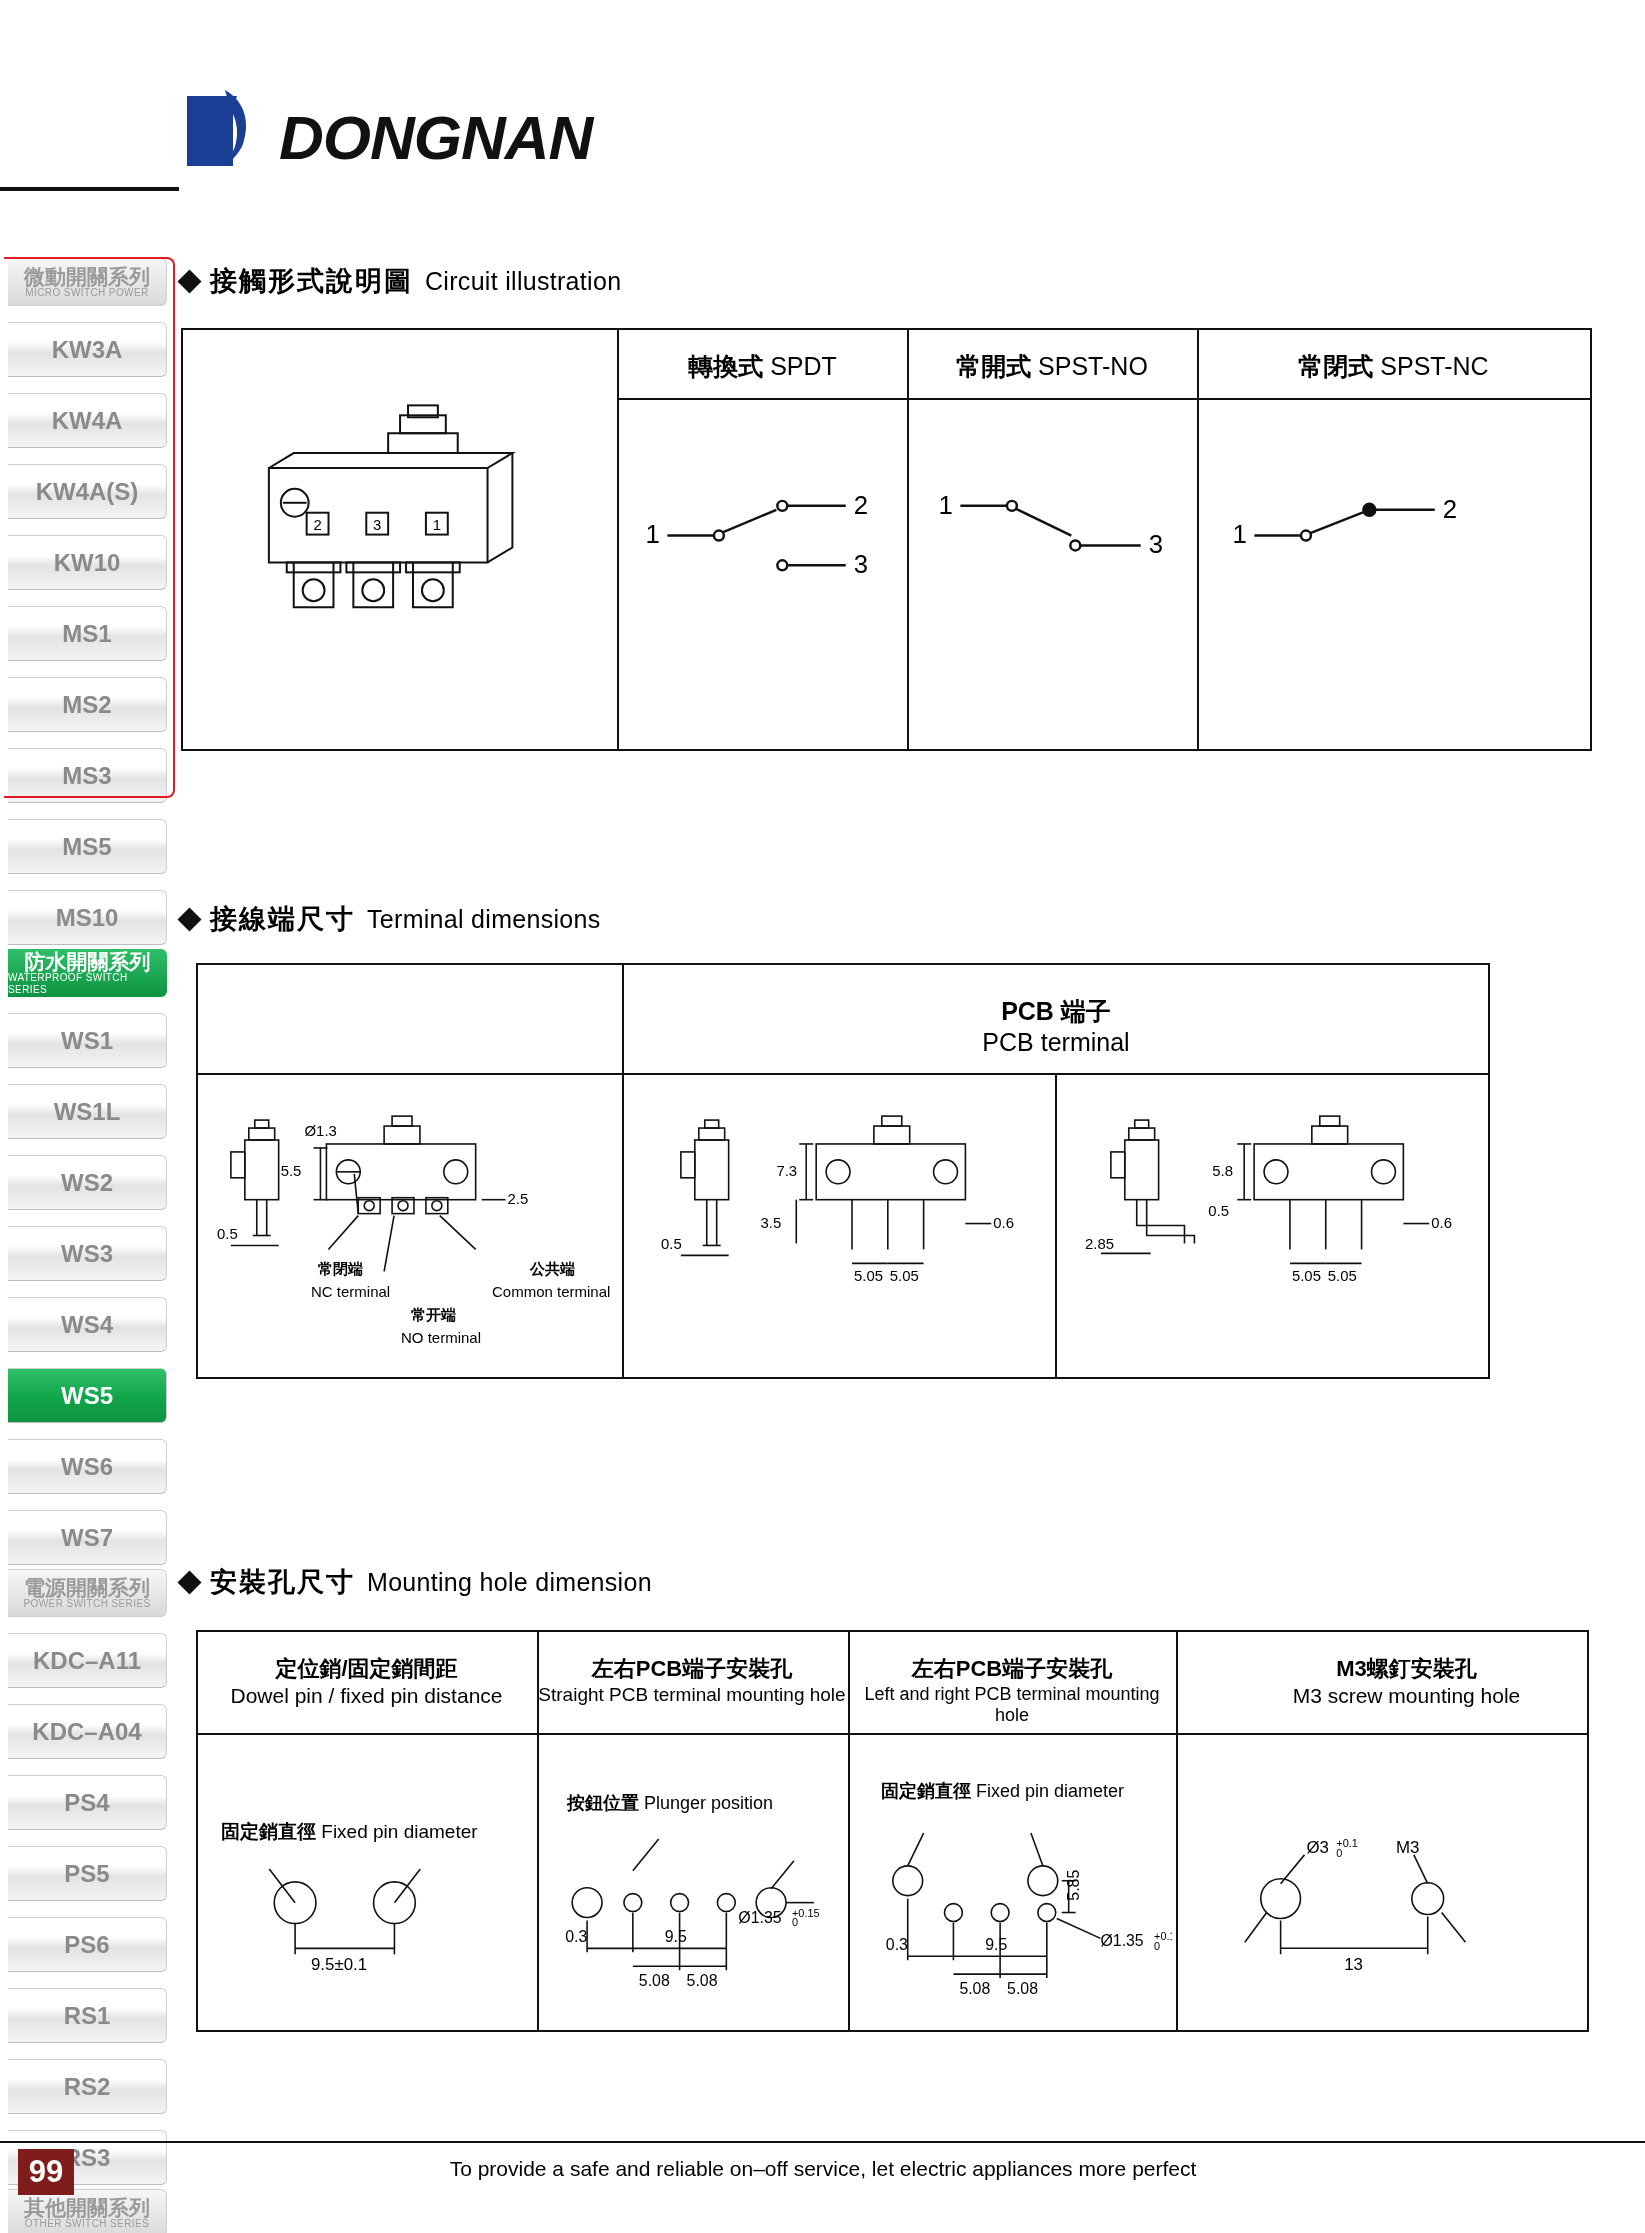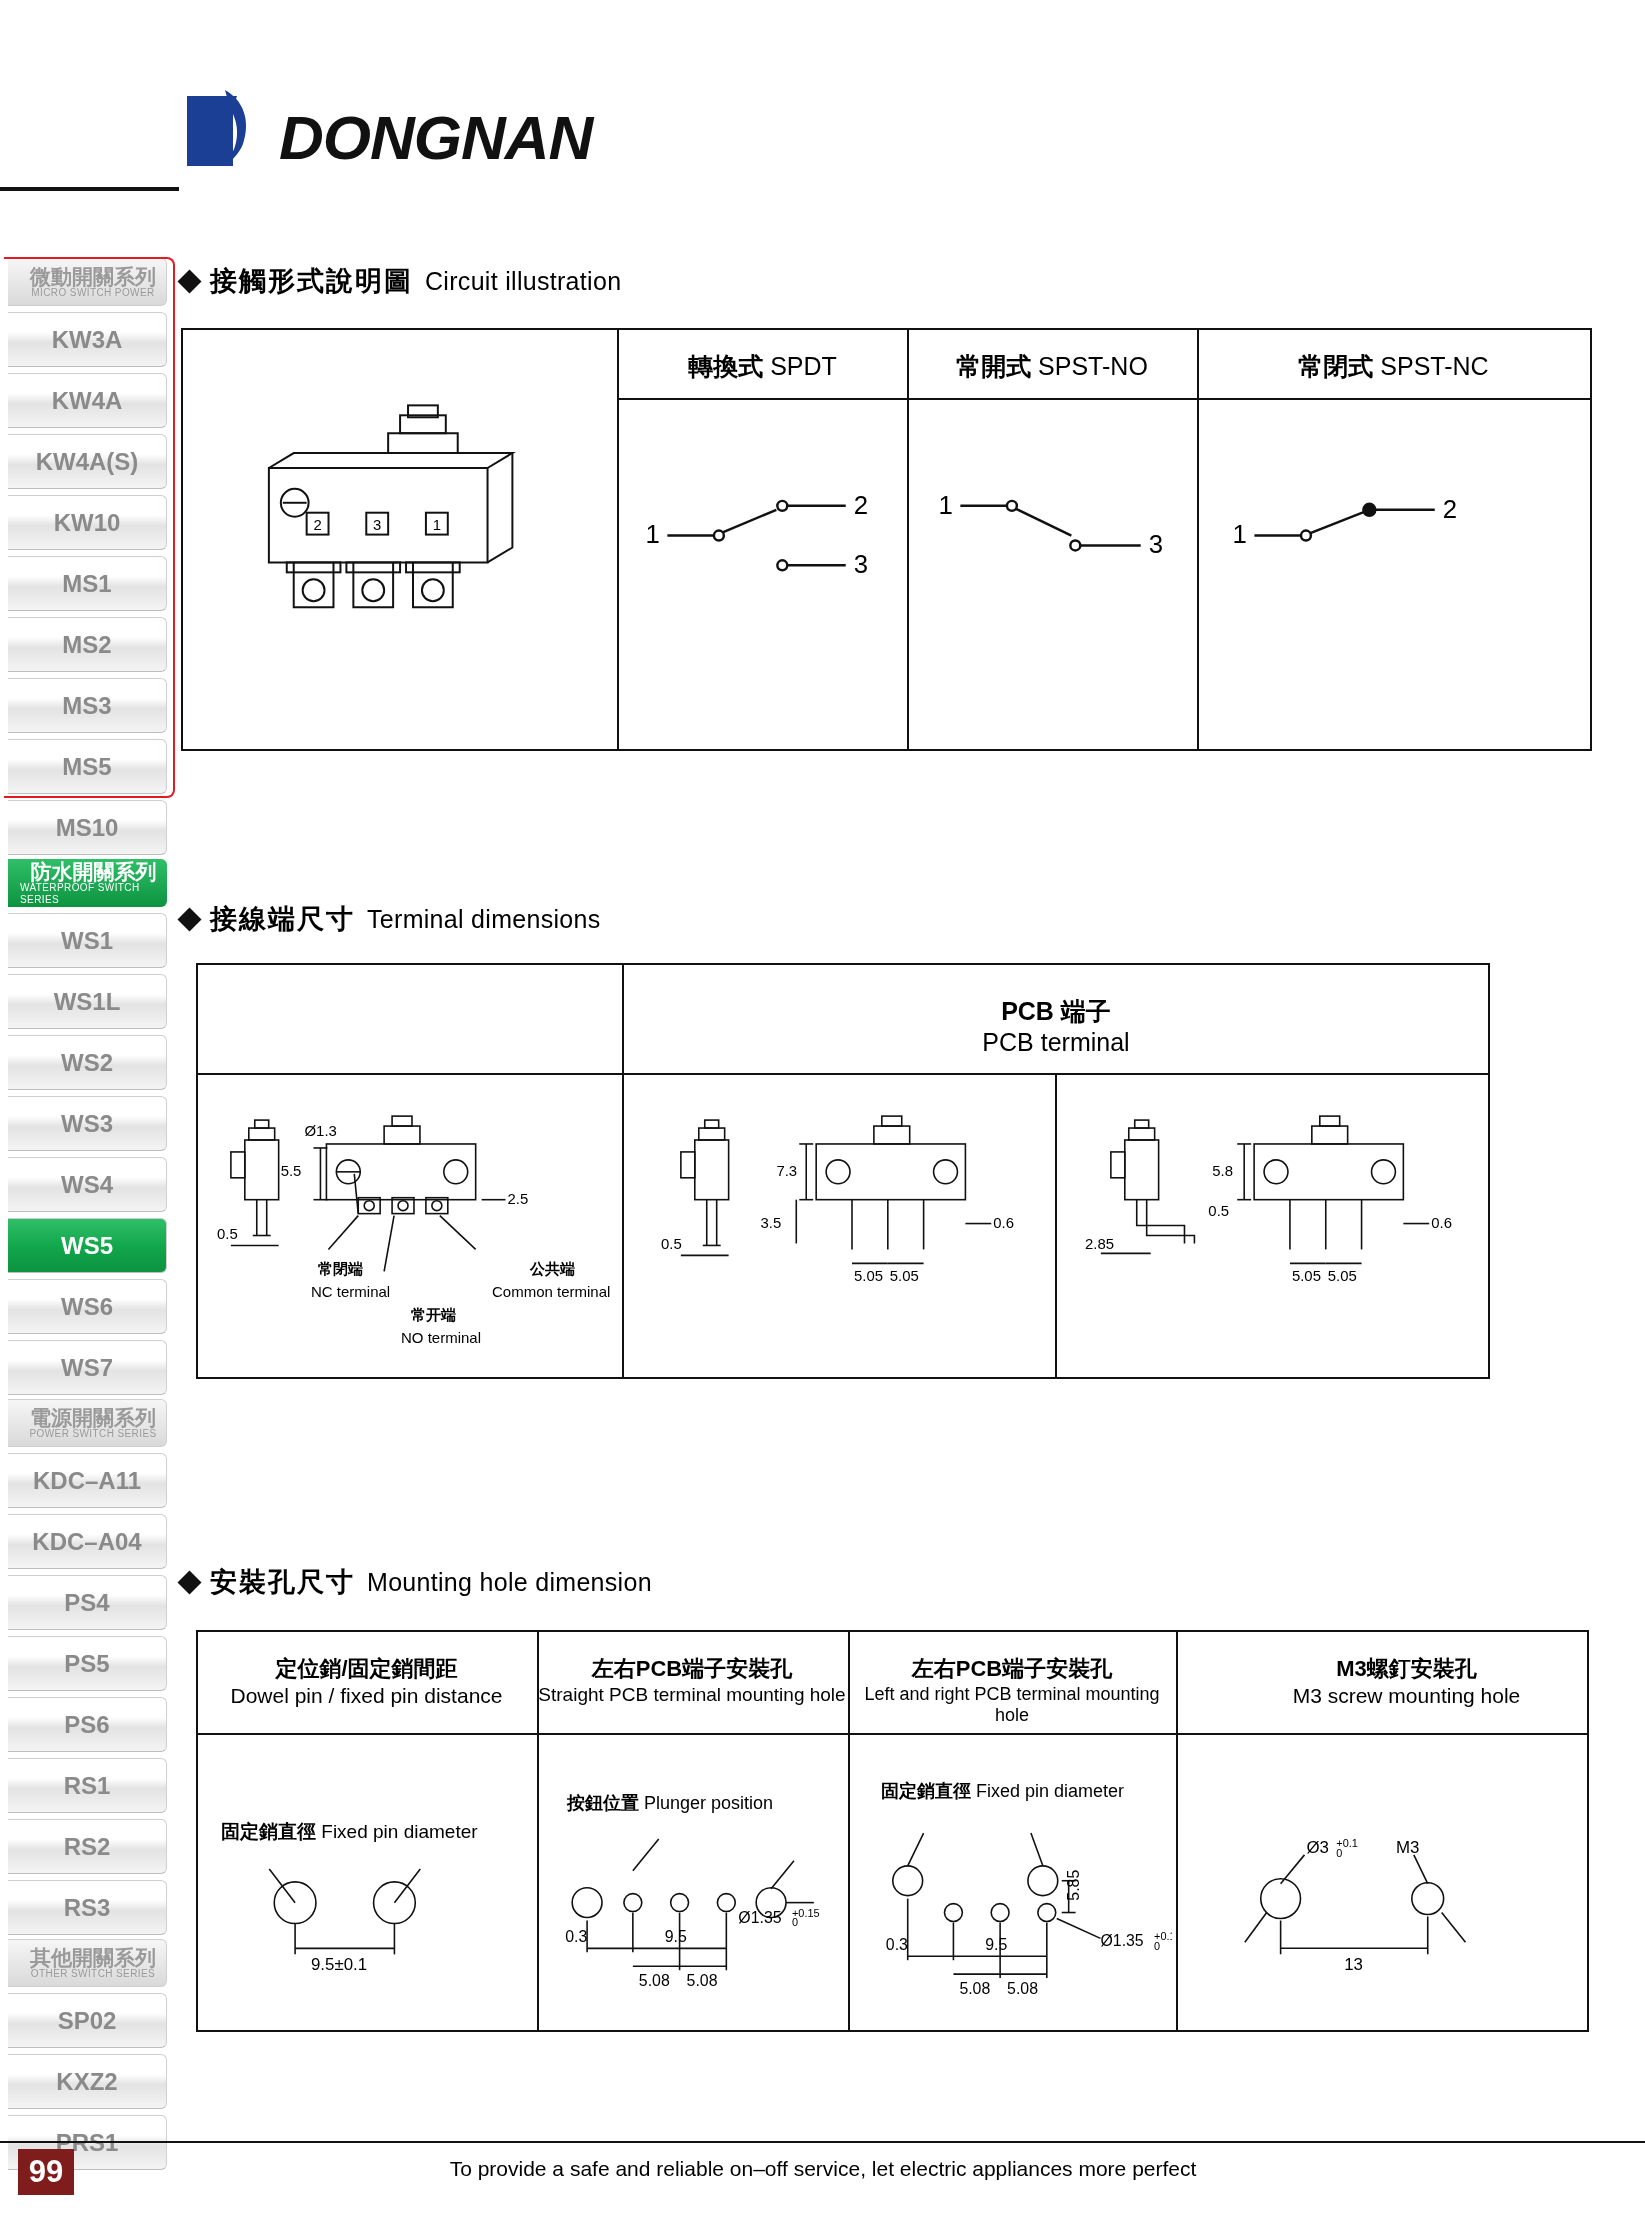--- a/index.html
+++ b/index.html
@@ -11,37 +11,37 @@
 
   
   .logo-wrap{position:absolute;left:179px;top:80px;width:458px;height:104px;}
   .logo-text{position:absolute;left:100px;top:22px;font-size:62px;font-weight:bold;font-style:italic;letter-spacing:-1px;color:#111;}
   .logo-mark{position:absolute;left:0;top:0;width:100px;height:100px;}
   .rule-left{position:absolute;left:0;top:187px;width:179px;height:4px;background:#111;}
 
   
   .sidebar{position:absolute;left:0;top:254px;width:171px;}
   .sb-item{
-    height:55px;margin:6px 0 0 8px;width:159px;
+    height:55px;margin:16px 0 0 8px;width:159px;
     display:flex;align-items:center;justify-content:center;
     font-size:24px;color:#8a8a8a;font-weight:bold;
     background:linear-gradient(to bottom,#ffffff 0%,#ffffff 36%,#e3e3e3 56%,#f4f4f4 100%);
     border-top:1px solid #cfcfcf;border-bottom:1px solid #bdbdbd;
     border-right:1px solid #cfcfcf;
     border-radius:0 6px 6px 0;
     box-sizing:border-box;
   }
   .sb-item.active{
     background:linear-gradient(to bottom,#2fbf68 0%,#11a54a 55%,#0d9340 100%);
     color:#fff;
   }
   .sb-head{
     height:48px;margin:4px 0 2px 8px;width:159px;
     display:flex;flex-direction:column;align-items:center;justify-content:center;
-    box-sizing:border-box;border-radius:0 6px 6px 0;padding-left:12px;
+    box-sizing:border-box;border-radius:0 6px 6px 0;
   }
   .sb-head .cn{font-size:21px;font-weight:bold;line-height:21px;}
   .sb-head .en{font-size:10px;line-height:12px;letter-spacing:0.4px;}
   .sb-head.grey{background:linear-gradient(to bottom,#f6f6f6,#d9d9d9);color:#9a9a9a;border:1px solid #cfcfcf;border-left:none;}
   .sb-head.green{background:linear-gradient(to bottom,#2fbf68,#0d9340);color:#fff;}
   .redbox{position:absolute;left:4px;top:257px;width:169px;height:537px;border:2px solid #e01b24;border-left:none;border-radius:0 8px 8px 0;pointer-events:none;}
 
   
   .sec-title{position:absolute;display:flex;align-items:center;gap:12px;}
   .diamond{width:17px;height:17px;background:#111;transform:rotate(45deg);}

